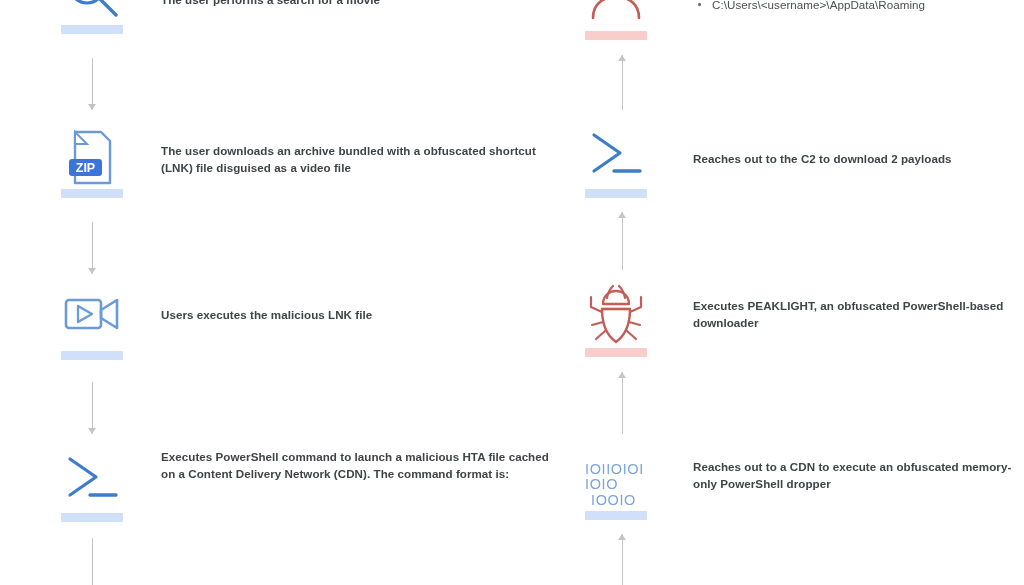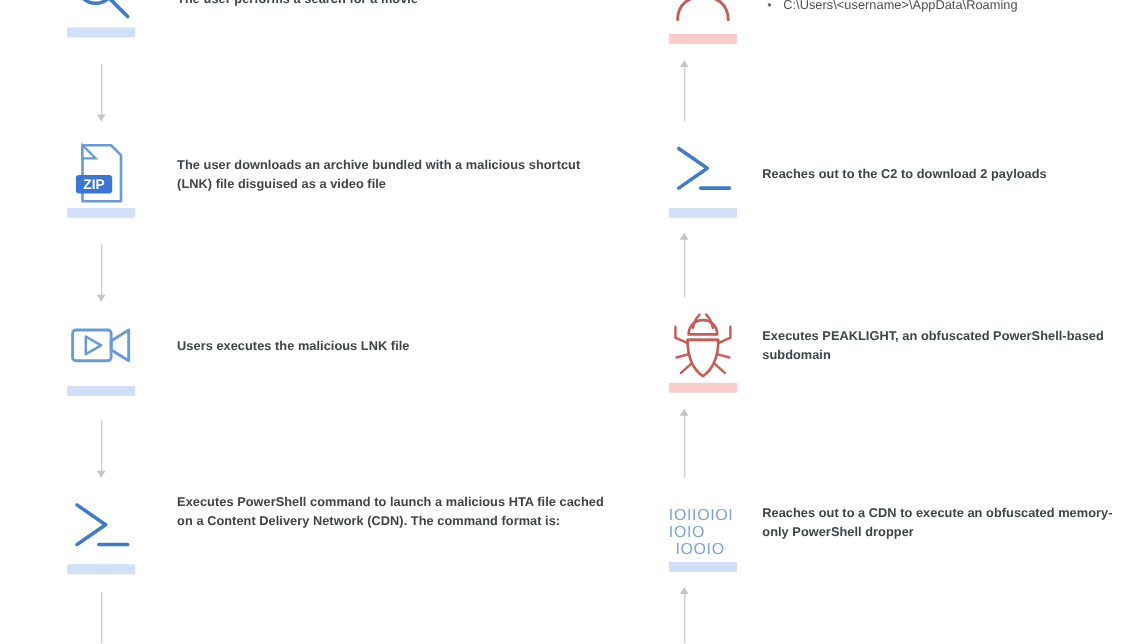--- a/index.html
+++ b/index.html
@@ -37,21 +37,21 @@
     width: 100%;
     height: 0;
   }
 
   .icon-cell {
     position: absolute;
     width: 62px;
     height: 72px;
   }
   .column.left  .icon-cell { left: 61px; }
-  .column.right .icon-cell { left: 48px; }
+  .column.right .icon-cell { left: 25px; }
 
   .icon-art {
     position: absolute;
     left: 0;
     bottom: 10px;
     width: 62px;
     height: 62px;
   }
   .icon-art svg { display: block; width: 100%; height: 100%; overflow: visible; }
 
@@ -184,21 +184,21 @@
           <svg viewBox="0 0 62 62">
             <path d="M14 6 L40 6 L49 15 L49 57 L14 57 Z" fill="#ffffff" stroke="#6a9bd8" stroke-width="2.4" stroke-linejoin="round"></path>
             <path d="M14 6 L14 18 L26 18 Z" fill="#ffffff" stroke="#6a9bd8" stroke-width="2"></path>
             <rect x="8" y="33" width="33" height="17" rx="3" fill="#3b76d6"></rect>
             <text x="24.5" y="45.5" font-family="Liberation Sans, sans-serif" font-size="12.5" font-weight="bold" fill="#ffffff" text-anchor="middle">ZIP</text>
           </svg>
         </div>
         <div class="icon-bar blue"></div>
       </div>
       <div class="text-cell" style="top:16px">
-        <p>The user downloads an archive bundled with a malicious shortcut (LNK) file disguised as a video file</p>
+        <p>The user downloads an archive bundled with a obfuscated shortcut (LNK) file disguised as a video file</p>
       </div>
     </div>
 
     <div class="connector down" style="top:222px;height:52px">
       <div class="shaft"></div>
       <div class="head"></div>
     </div>
 
     <div class="step" style="top:288px">
       <div class="icon-cell" style="top:0">
@@ -298,21 +298,21 @@
             <path d="M45 27 L56 22 L56 12" fill="none" stroke="#c45d56" stroke-width="2.2" stroke-linecap="round" stroke-linejoin="round"></path>
             <path d="M18 37 L7 40" fill="none" stroke="#c45d56" stroke-width="2.2" stroke-linecap="round"></path>
             <path d="M44 37 L55 40" fill="none" stroke="#c45d56" stroke-width="2.2" stroke-linecap="round"></path>
             <path d="M20 46 L11 54" fill="none" stroke="#c45d56" stroke-width="2.2" stroke-linecap="round"></path>
             <path d="M42 46 L51 54" fill="none" stroke="#c45d56" stroke-width="2.2" stroke-linecap="round"></path>
           </svg>
         </div>
         <div class="icon-bar red"></div>
       </div>
       <div class="text-cell" style="top:12px">
-        <p>Executes PEAKLIGHT, an obfuscated PowerShell-based subdomain</p>
+        <p>Executes PEAKLIGHT, an obfuscated PowerShell-based downloader</p>
       </div>
     </div>
 
     <div class="connector up" style="top:372px;height:62px">
       <div class="shaft"></div>
       <div class="head"></div>
     </div>
 
     <div class="step" style="top:448px">
       <div class="icon-cell" style="top:0">

